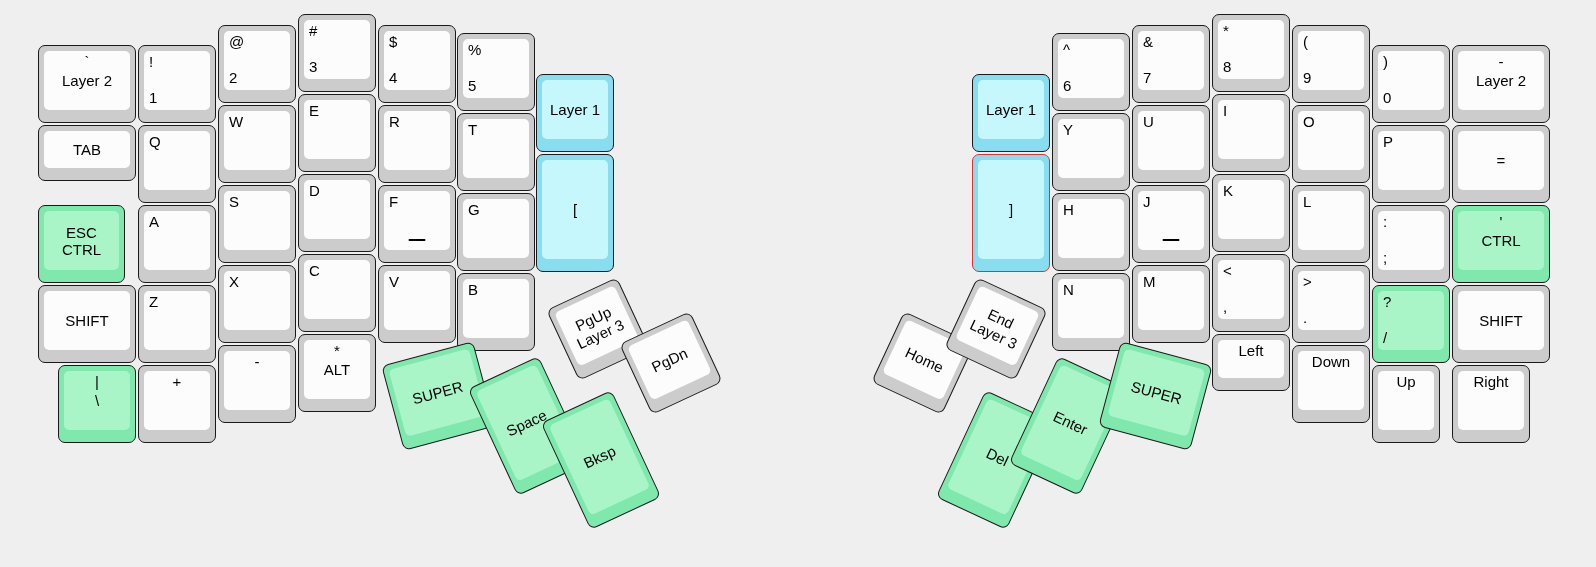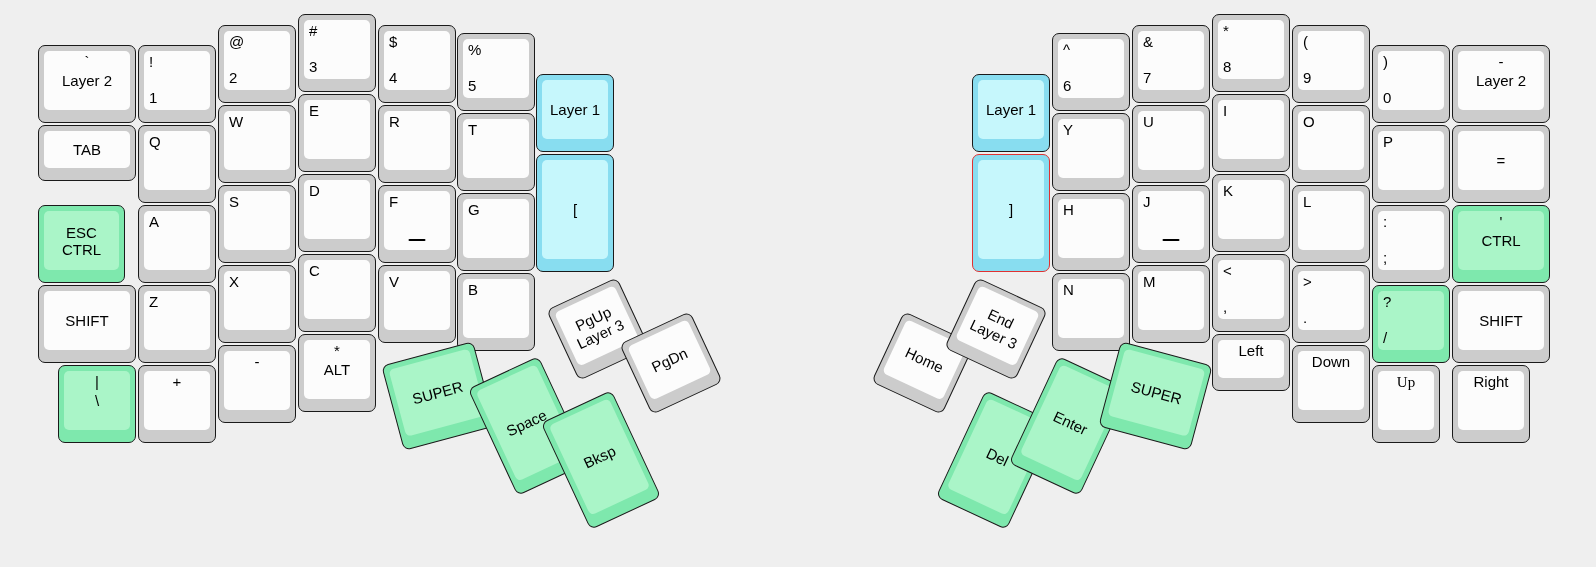--- a/index.html
+++ b/index.html
@@ -377,21 +377,21 @@
           <div class="lg tl">:</div>
           <div class="lg bl">;</div>
         </div>
       </div>
       <div class="key green" style="left: 1372px; top: 285px; width: 78px; height: 78px;">
         <div class="cap">
           <div class="lg tl">?</div>
           <div class="lg bl">/</div>
         </div>
       </div>
-      <div class="key" style="left: 1372px; top: 365px; width: 68px; height: 78px; font-family: Liberation Serif, serif;">
+      <div class="key" style="left: 1372px; top: 365px; width: 68px; height: 78px;">
         <div class="cap">
           <div class="lg tc">Up</div>
         </div>
       </div>
       <div class="key" style="left: 1452px; top: 45px; width: 98px; height: 78px;">
         <div class="cap">
           <div class="lg tc">-</div>
           <div class="lg cc">Layer 2</div>
         </div>
       </div>

